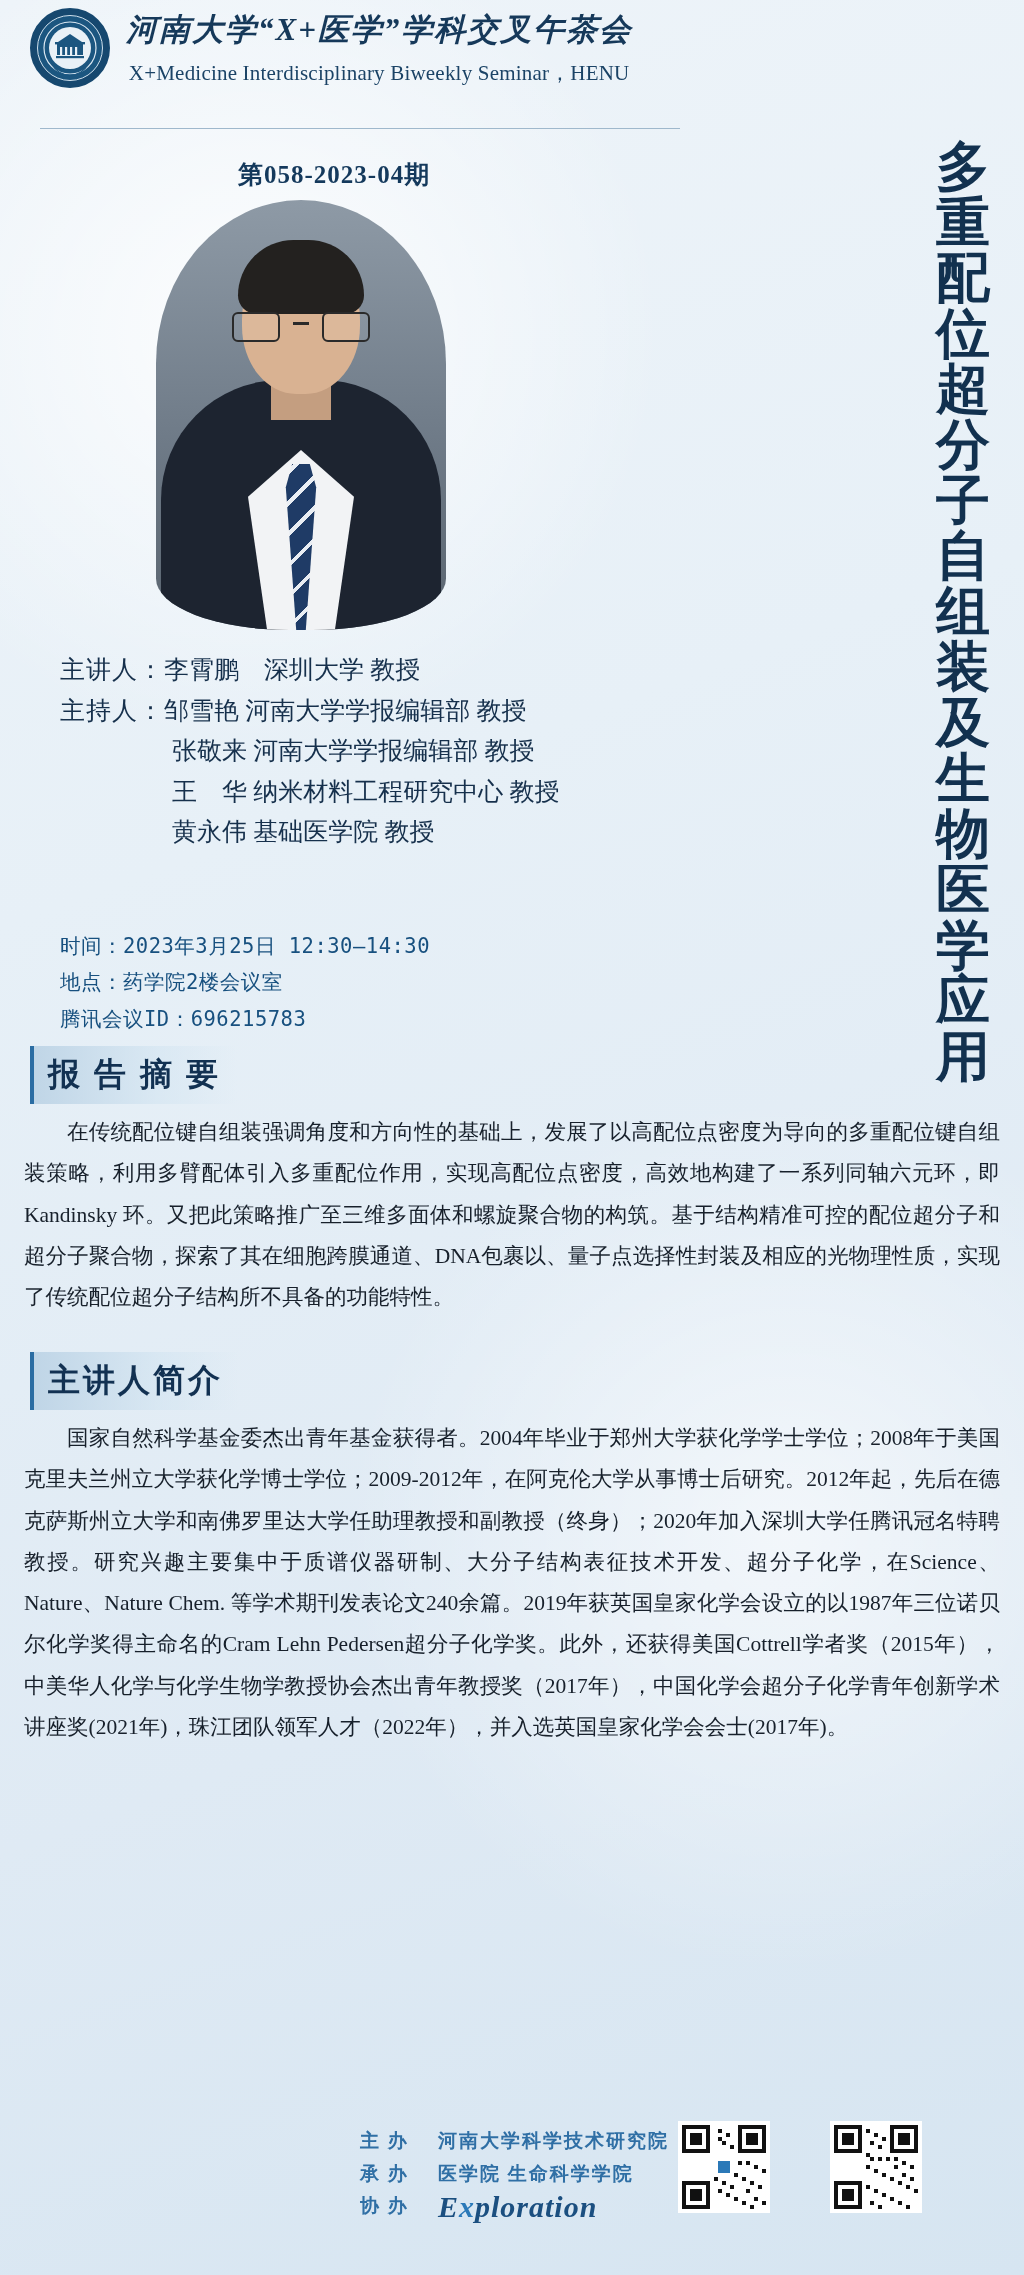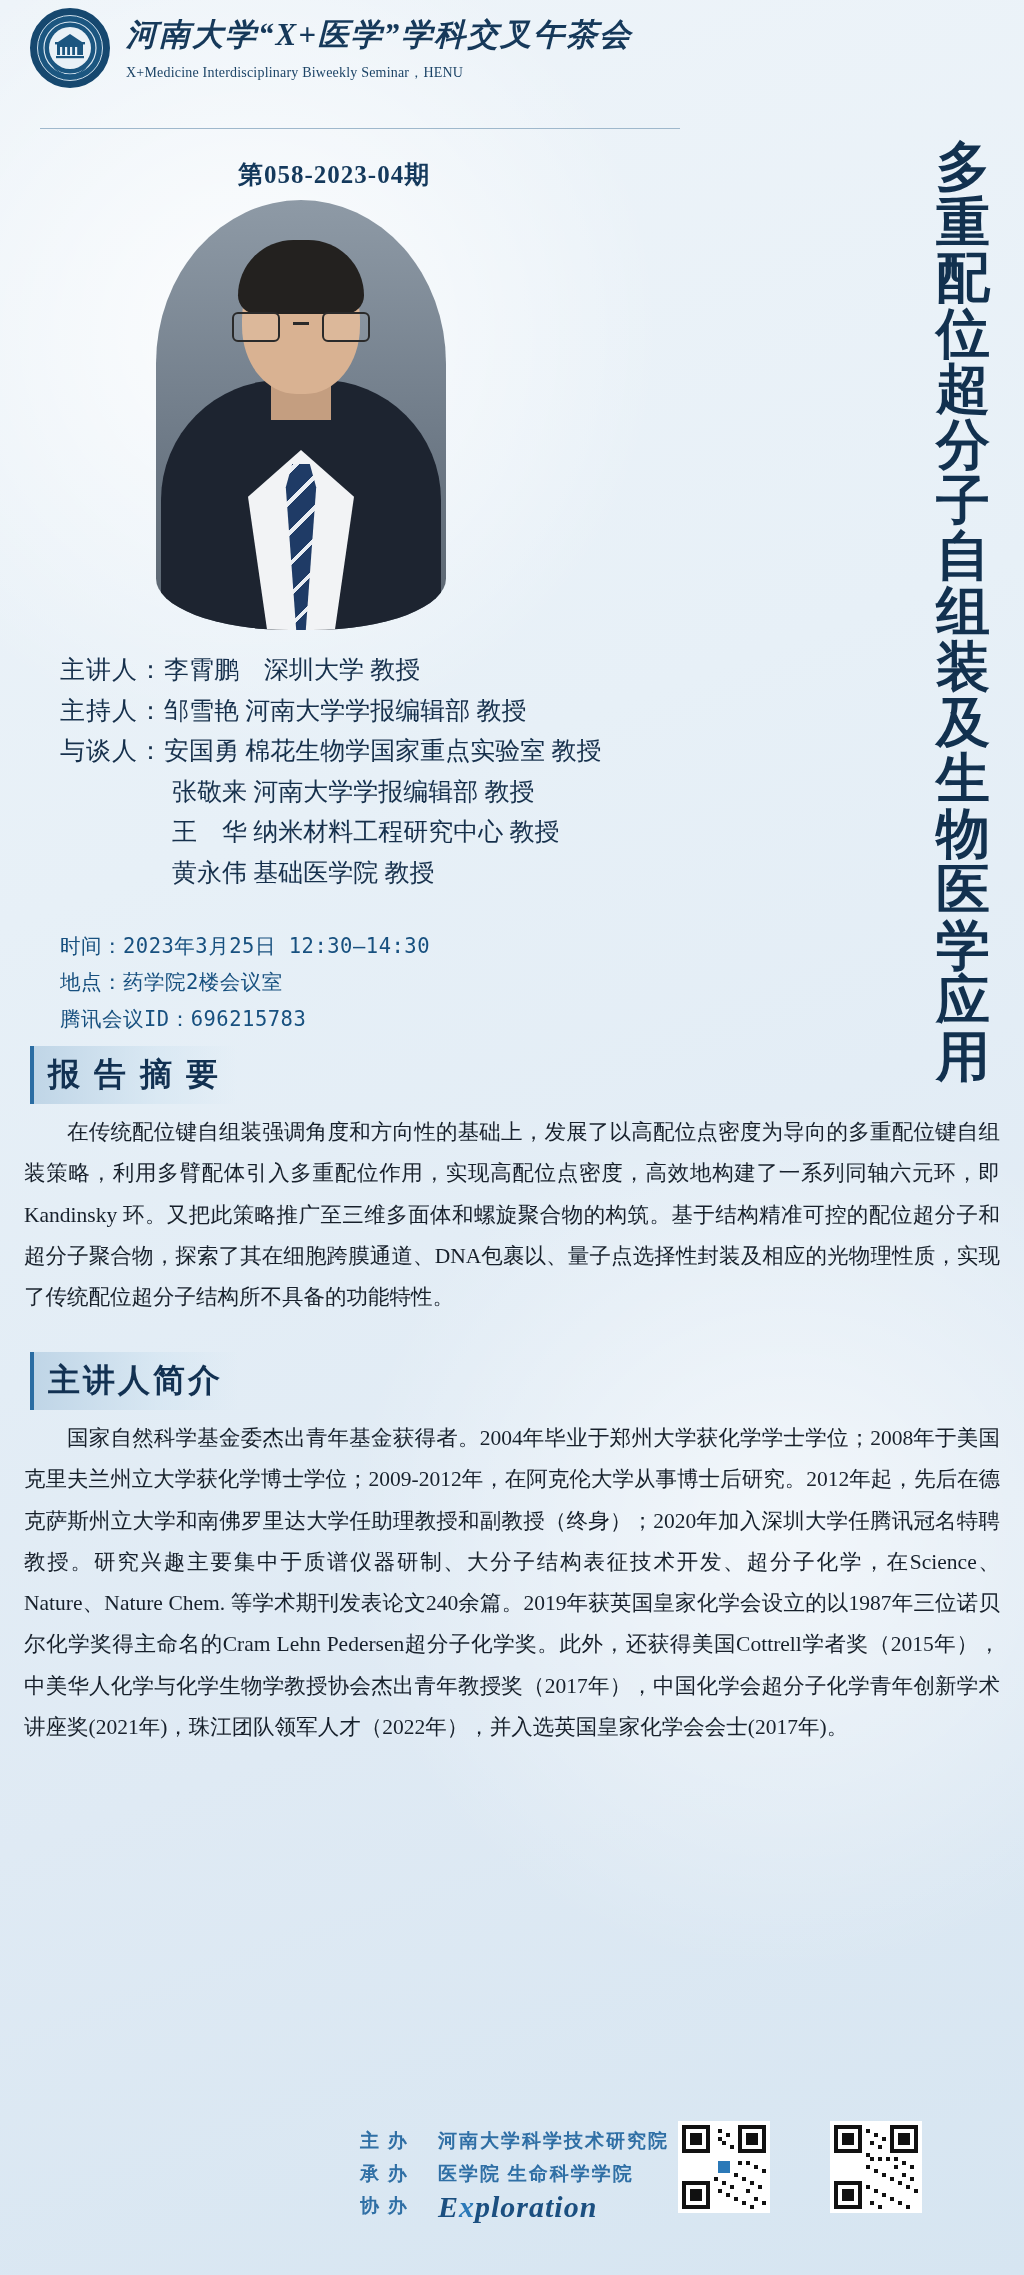--- a/index.html
+++ b/index.html
@@ -72,25 +72,26 @@
     font-family: "Liberation Serif", "DejaVu Serif", serif;
     font-weight: bold;
     font-size: 31px;
     letter-spacing: 2px;
     color: #16395a;
     white-space: nowrap;
     font-style: italic;
   }
   .title-en {
     font-family: "Liberation Serif", "DejaVu Serif", serif;
-    font-size: 14px;
+    font-size: 21px;
     color: #1b4366;
     margin-top: 8px;
     letter-spacing: 0.2px;
     white-space: nowrap;
+    text-align: center;
   }
   .header-rule {
     position: absolute;
     left: 40px;
     top: 128px;
     width: 640px;
     height: 1px;
     background: #9fb8cc;
     z-index: 3;
   }
@@ -379,23 +380,20 @@
       <div class="p-glass-bridge"></div>
     </div>
   </div>
 
   <div class="people">
     <div class="p-row">
       <span class="lbl">主讲人：</span><span>李霄鹏　深圳大学 教授</span>
     </div>
     <div class="p-row">
       <span class="lbl">主持人：</span><span>邹雪艳 河南大学学报编辑部 教授</span>
-    </div>
-    <div class="p-row">
-      <span class="lbl">与谈人：</span><span>安国勇  棉花生物学国家重点实验室  教授</span>
     </div>
     <div class="p-row indent">
       <span>张敬来  河南大学学报编辑部  教授</span>
     </div>
     <div class="p-row indent">
       <span>王　华  纳米材料工程研究中心  教授</span>
     </div>
     <div class="p-row indent">
       <span>黄永伟  基础医学院  教授</span>
     </div>

